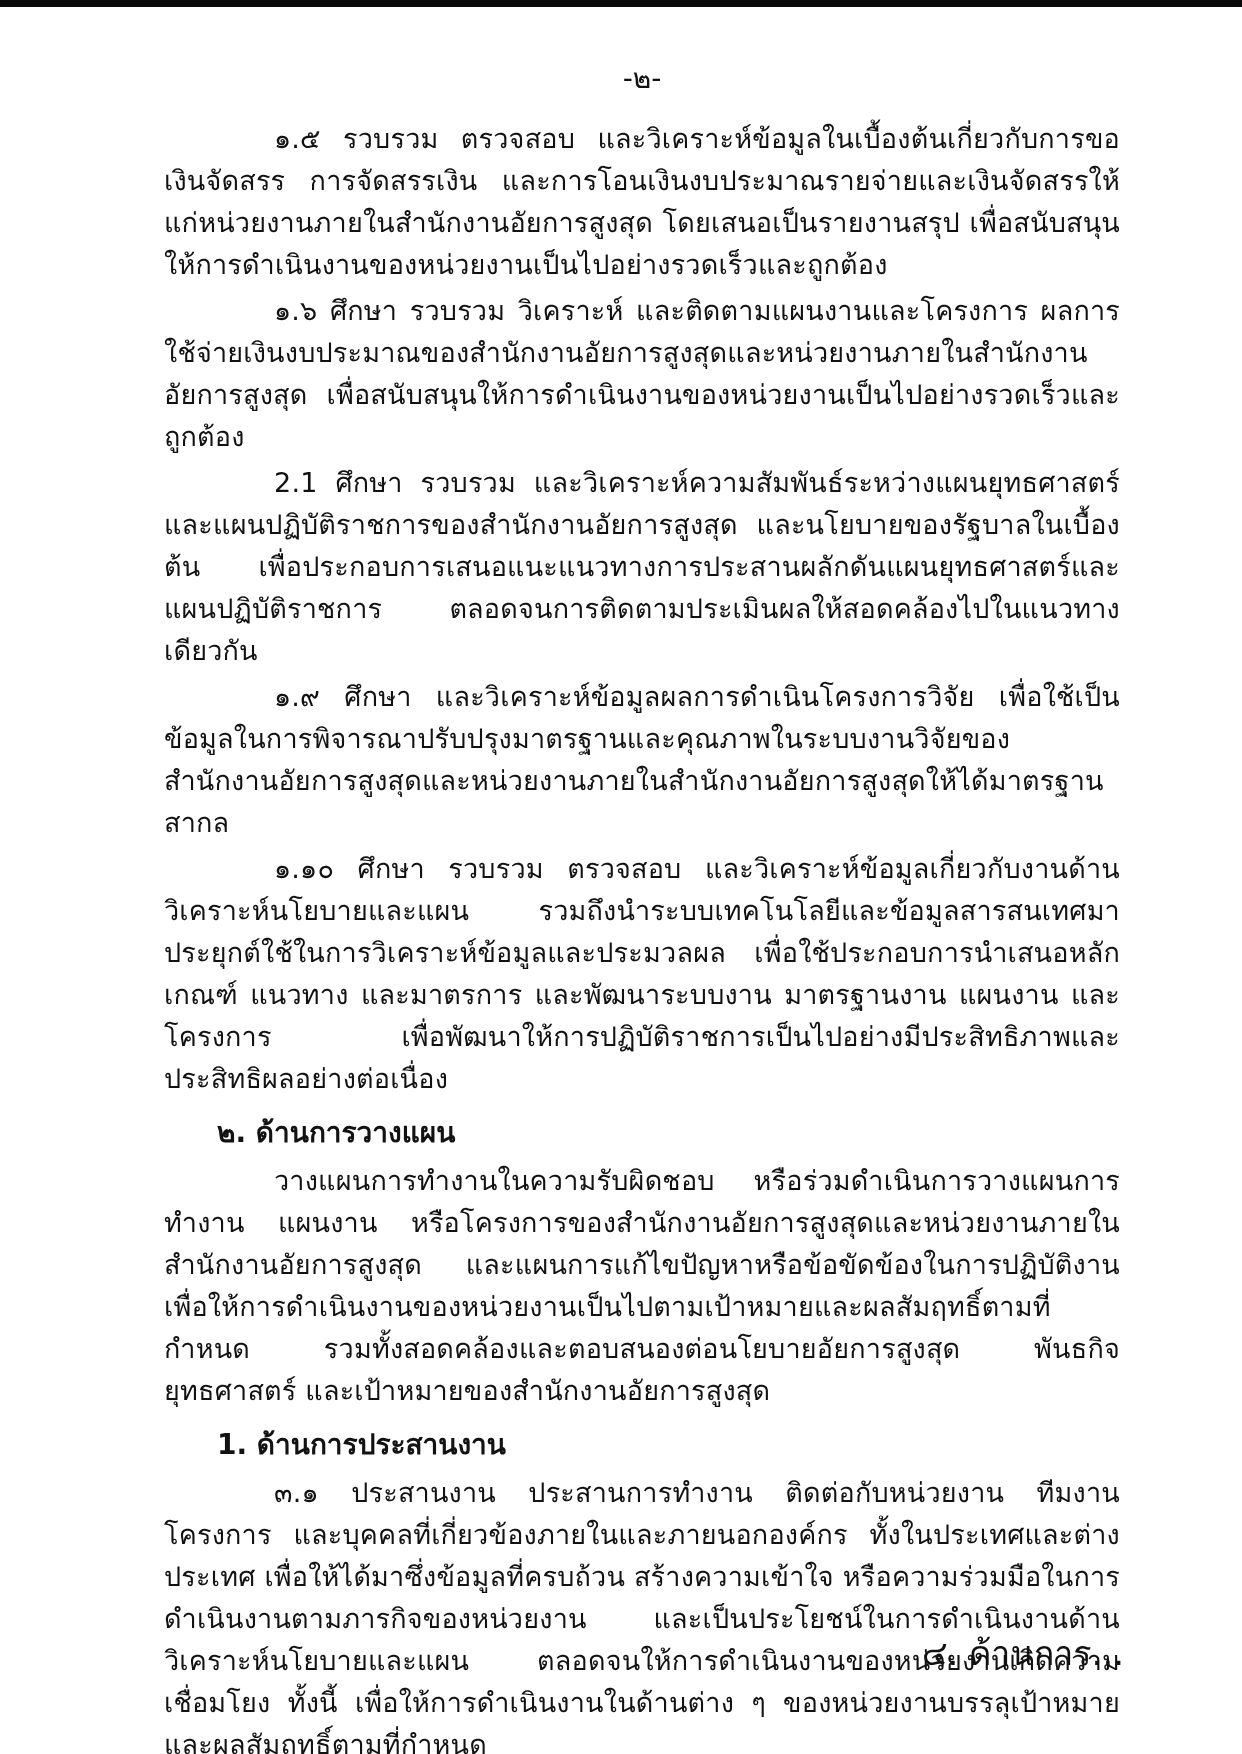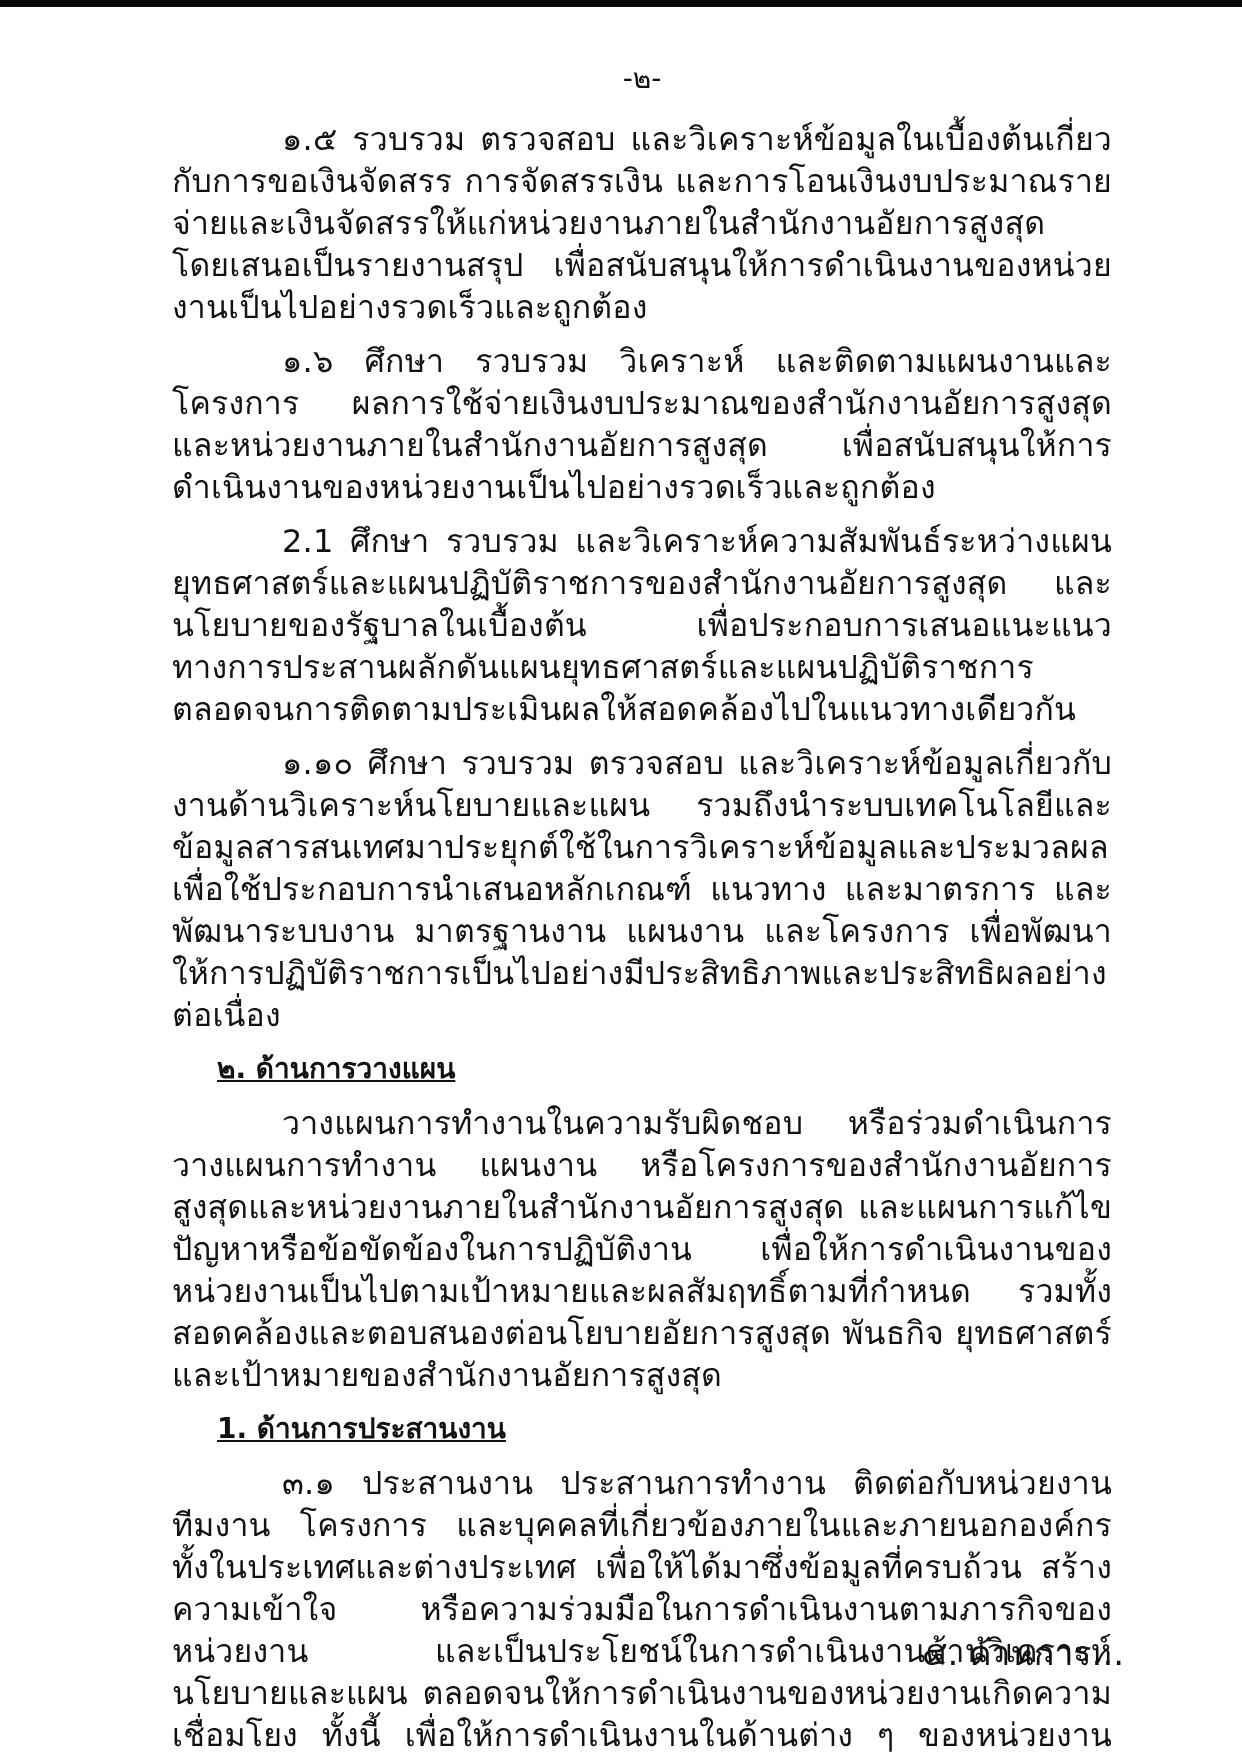--- a/index.html
+++ b/index.html
@@ -32,34 +32,33 @@
     left: 160px;
     width: 964px;
   }
   .page-number {
     text-align: center;
     font-size: 28px;
     line-height: 34px;
     margin-bottom: 22px;
   }
   .para {
-    margin: 12px;
-    font-size: 32px;
+    margin: 4px;
+    font-size: 27px;
     line-height: 42px;
     text-align: justify;
     text-indent: 110px;
     letter-spacing: 0.2px;
   }
   .heading {
-    margin: 4px 0 6px 0;
+    margin: 12px 0 6px 0;
     padding-left: 57px;
     font-size: 28px;
     line-height: 42px;
     font-weight: bold;
-    text-decoration: underline;
   }
   .catchword {
     position: absolute;
     top: 1632px;
     right: 118px;
     font-size: 34px;
     line-height: 42px;
   }
 </style>
 </head>
@@ -67,20 +66,21 @@
 
 <div class="page">
   <div class="scan-bar"></div>
 
   <div class="content">
     <div class="page-number">-๒-</div>
 
     <p class="para">๑.๕ รวบรวม ตรวจสอบ และวิเคราะห์ข้อมูลในเบื้องต้นเกี่ยวกับการขอเงินจัดสรร การจัดสรรเงิน และการโอนเงินงบประมาณรายจ่ายและเงินจัดสรรให้แก่หน่วยงานภายในสำนักงานอัยการสูงสุด โดยเสนอเป็นรายงานสรุป เพื่อสนับสนุนให้การดำเนินงานของหน่วยงานเป็นไปอย่างรวดเร็วและถูกต้อง</p>
     <p class="para">๑.๖ ศึกษา รวบรวม วิเคราะห์ และติดตามแผนงานและโครงการ ผลการใช้จ่ายเงินงบประมาณของสำนักงานอัยการสูงสุดและหน่วยงานภายในสำนักงานอัยการสูงสุด เพื่อสนับสนุนให้การดำเนินงานของหน่วยงานเป็นไปอย่างรวดเร็วและถูกต้อง</p>
     <p class="para">2.1 ศึกษา รวบรวม และวิเคราะห์ความสัมพันธ์ระหว่างแผนยุทธศาสตร์และแผนปฏิบัติราชการของสำนักงานอัยการสูงสุด และนโยบายของรัฐบาลในเบื้องต้น เพื่อประกอบการเสนอแนะแนวทางการประสานผลักดันแผนยุทธศาสตร์และแผนปฏิบัติราชการ ตลอดจนการติดตามประเมินผลให้สอดคล้องไปในแนวทางเดียวกัน</p>
+    <p class="para">๑.๙ ศึกษา และวิเคราะห์ข้อมูลผลการดำเนินโครงการวิจัย เพื่อใช้เป็นข้อมูลในการพิจารณาปรับปรุงมาตรฐานและคุณภาพในระบบงานวิจัยของสำนักงานอัยการสูงสุดและหน่วยงานภายในสำนักงานอัยการสูงสุดให้ได้มาตรฐานสากล</p>
     <p class="para">๑.๑๐ ศึกษา รวบรวม ตรวจสอบ และวิเคราะห์ข้อมูลเกี่ยวกับงานด้านวิเคราะห์นโยบายและแผน รวมถึงนำระบบเทคโนโลยีและข้อมูลสารสนเทศมาประยุกต์ใช้ในการวิเคราะห์ข้อมูลและประมวลผล เพื่อใช้ประกอบการนำเสนอหลักเกณฑ์ แนวทาง และมาตรการ และพัฒนาระบบงาน มาตรฐานงาน แผนงาน และโครงการ เพื่อพัฒนาให้การปฏิบัติราชการเป็นไปอย่างมีประสิทธิภาพและประสิทธิผลอย่างต่อเนื่อง</p>
 
     <h3 class="heading">๒. ด้านการวางแผน</h3>
     <p class="para">วางแผนการทำงานในความรับผิดชอบ หรือร่วมดำเนินการวางแผนการทำงาน แผนงาน หรือโครงการของสำนักงานอัยการสูงสุดและหน่วยงานภายในสำนักงานอัยการสูงสุด และแผนการแก้ไขปัญหาหรือข้อขัดข้องในการปฏิบัติงาน เพื่อให้การดำเนินงานของหน่วยงานเป็นไปตามเป้าหมายและผลสัมฤทธิ์ตามที่กำหนด รวมทั้งสอดคล้องและตอบสนองต่อนโยบายอัยการสูงสุด พันธกิจ ยุทธศาสตร์ และเป้าหมายของสำนักงานอัยการสูงสุด</p>
 
     <h3 class="heading">1. ด้านการประสานงาน</h3>
     <p class="para">๓.๑ ประสานงาน ประสานการทำงาน ติดต่อกับหน่วยงาน ทีมงาน โครงการ และบุคคลที่เกี่ยวข้องภายในและภายนอกองค์กร ทั้งในประเทศและต่างประเทศ เพื่อให้ได้มาซึ่งข้อมูลที่ครบถ้วน สร้างความเข้าใจ หรือความร่วมมือในการดำเนินงานตามภารกิจของหน่วยงาน และเป็นประโยชน์ในการดำเนินงานด้านวิเคราะห์นโยบายและแผน ตลอดจนให้การดำเนินงานของหน่วยงานเกิดความเชื่อมโยง ทั้งนี้ เพื่อให้การดำเนินงานในด้านต่าง ๆ ของหน่วยงานบรรลุเป้าหมายและผลสัมฤทธิ์ตามที่กำหนด</p>
 
   </div>
 

